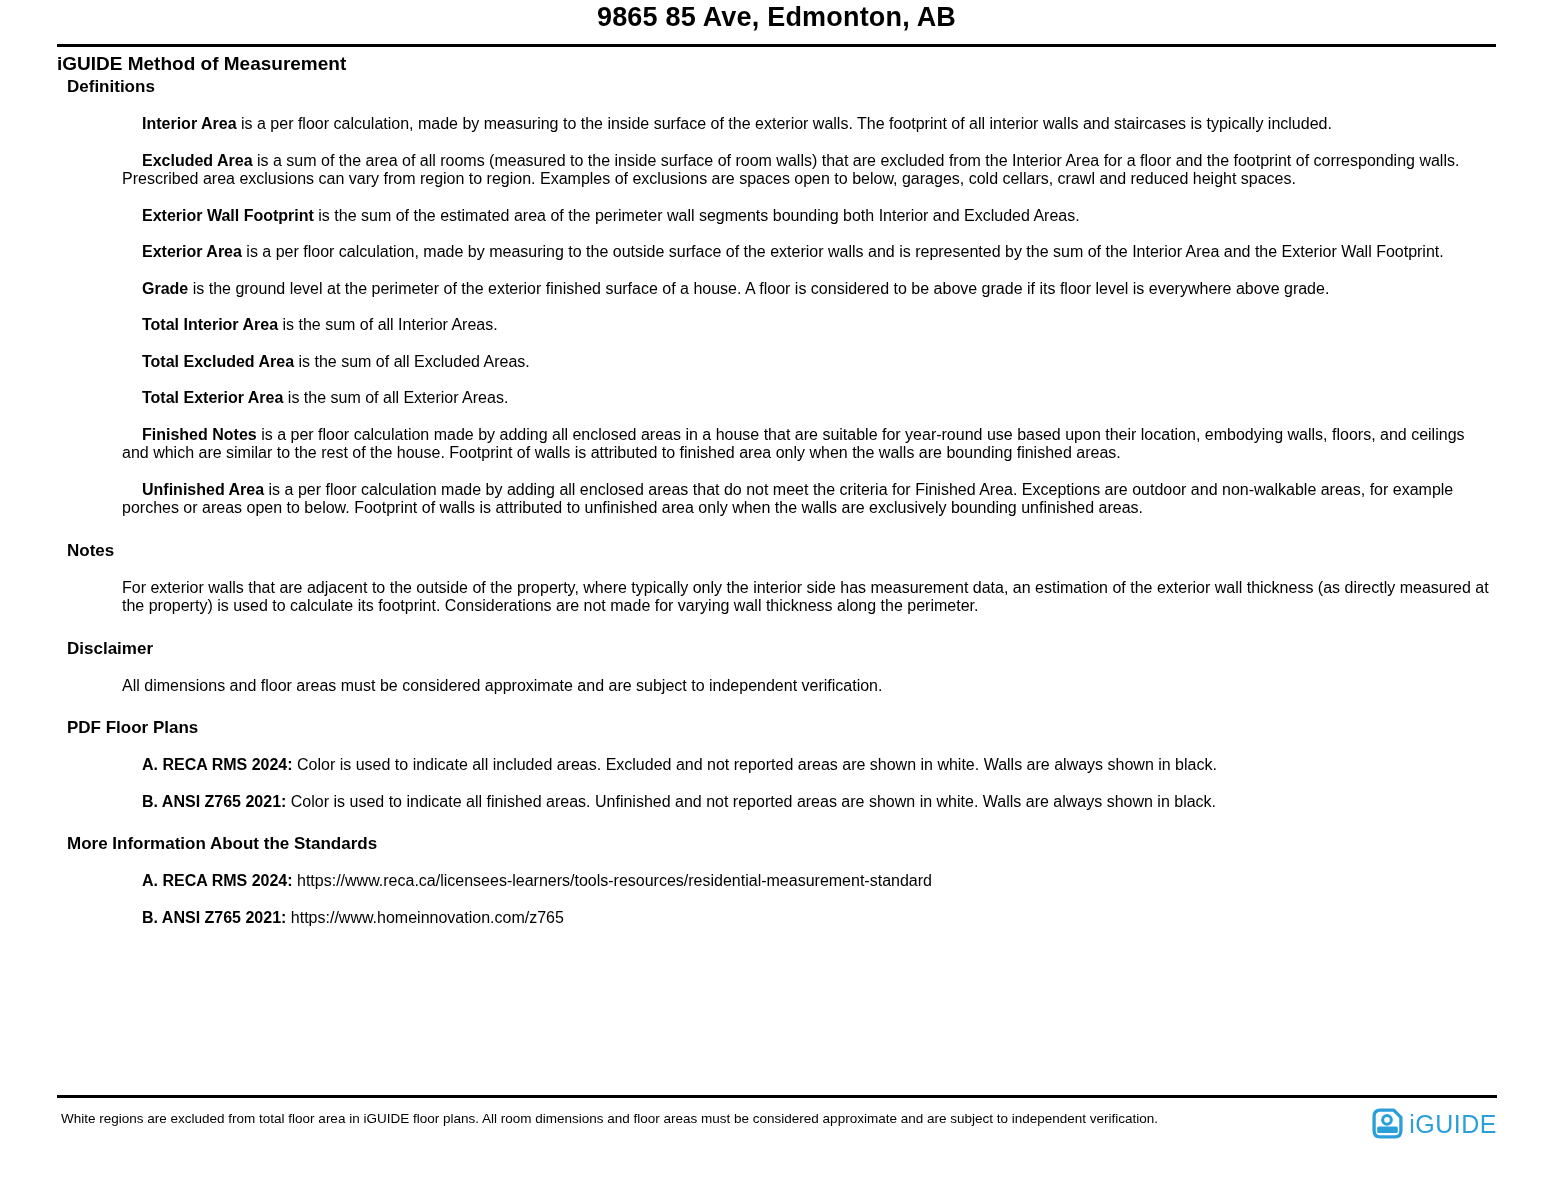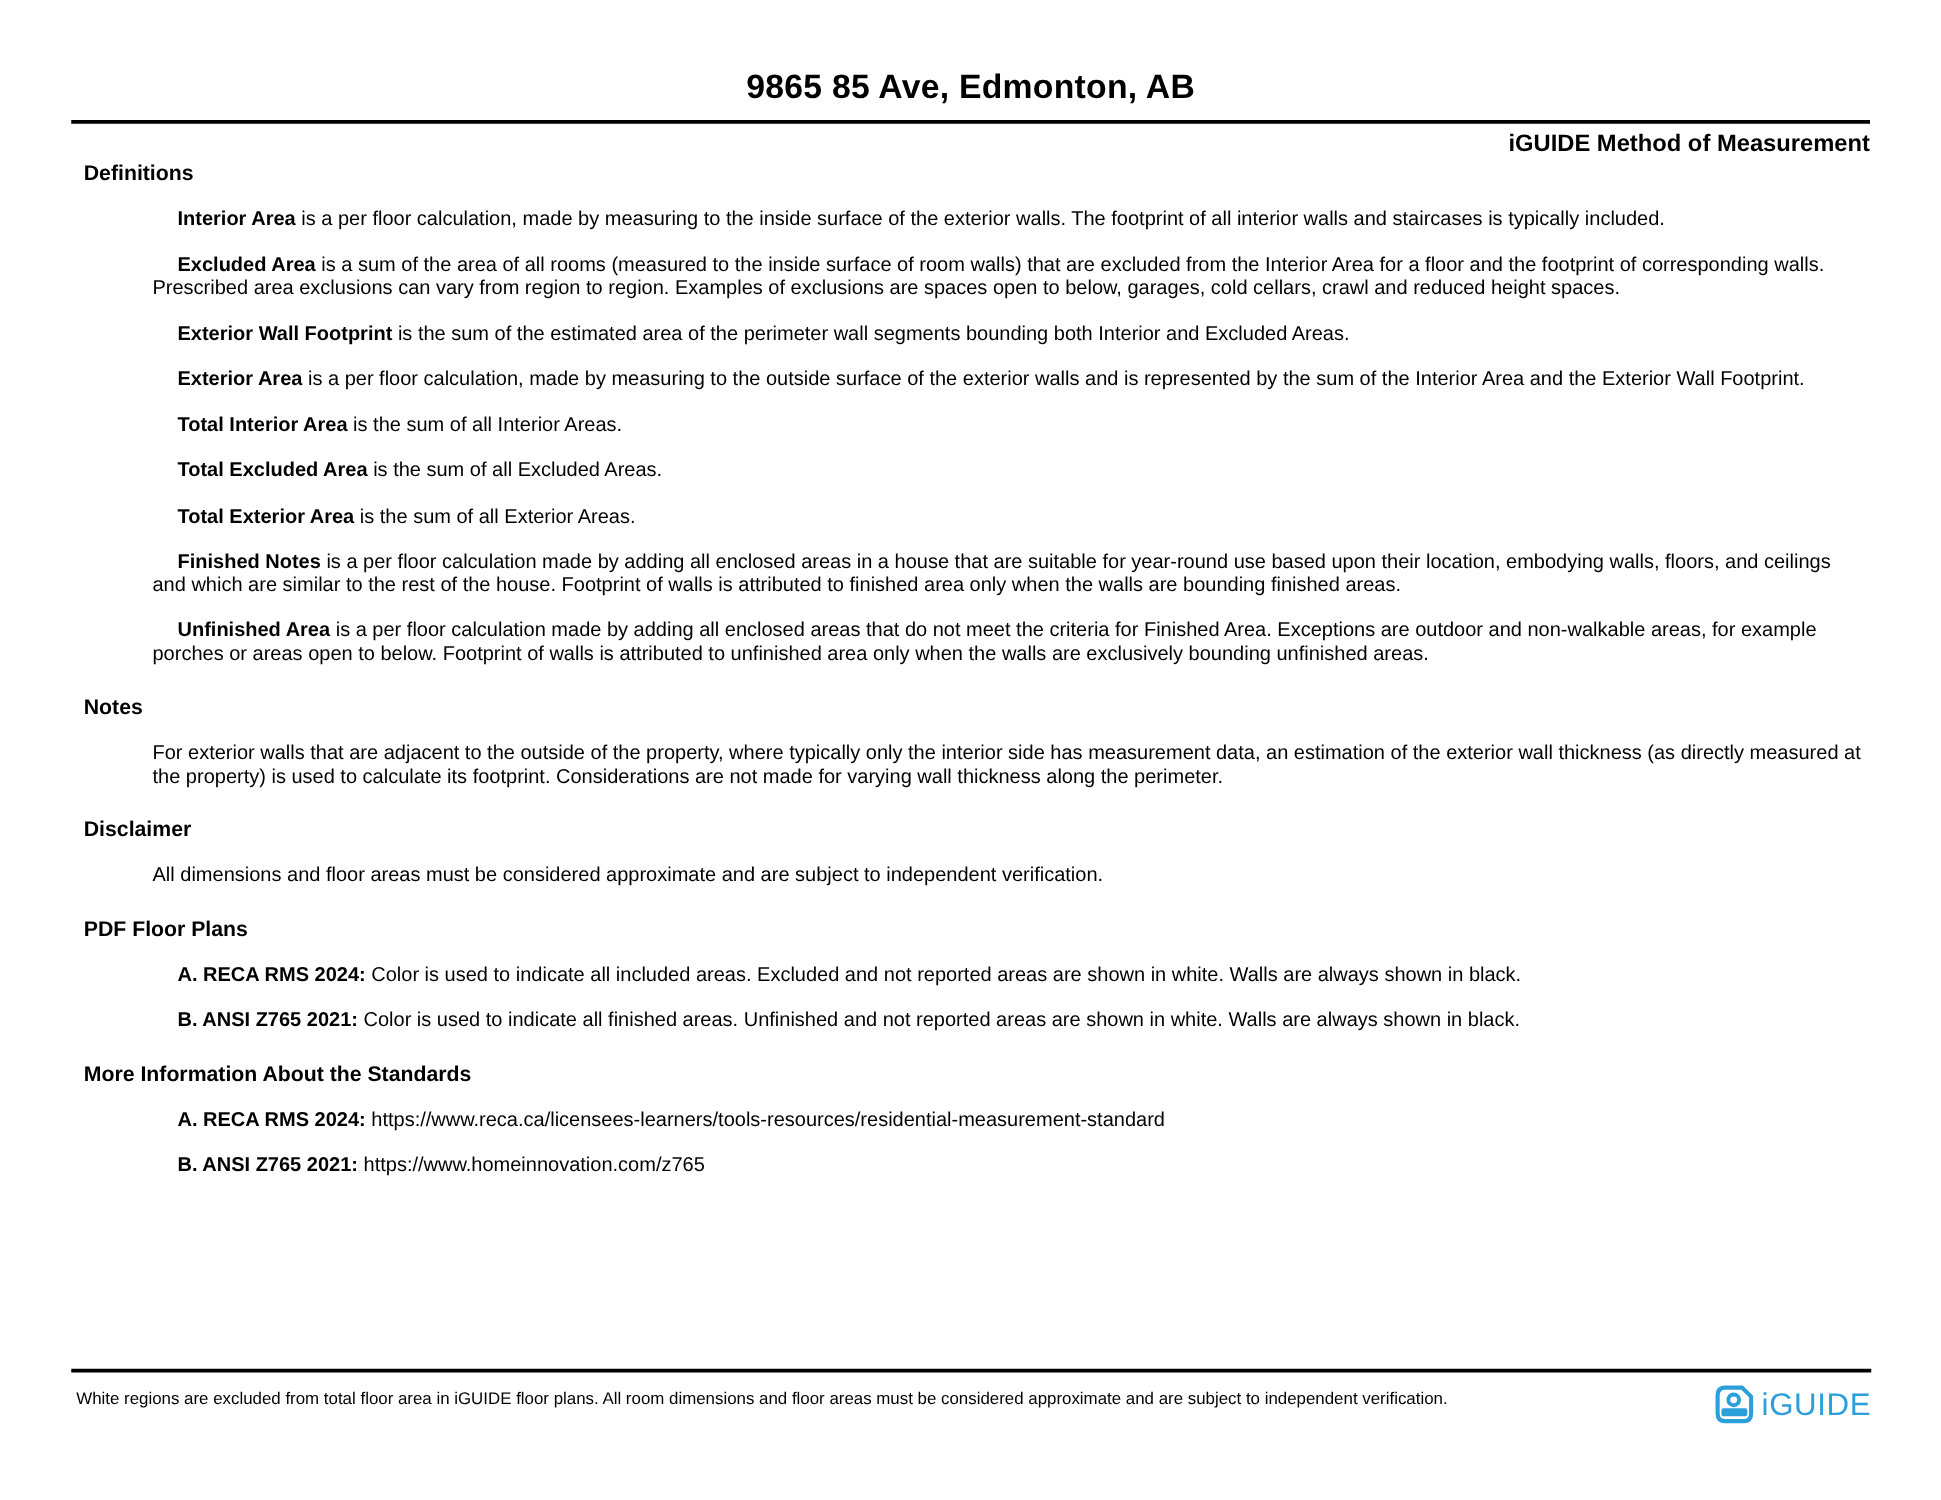--- a/index.html
+++ b/index.html
@@ -7,29 +7,29 @@
   html, body { margin: 0; padding: 0; }
   body {
     width: 1553px; height: 1200px;
     background: #ffffff; color: #000000;
     font-family: "Liberation Sans", "DejaVu Sans", sans-serif;
     overflow: hidden;
   }
   .page { width: 1553px; height: 1200px; padding: 0 57px; position: relative; }
 
   .doc-title {
-    margin: 0; padding-top: 52px;
+    margin: 0; 
     font-size: 27px; line-height: 34px; font-weight: bold;
     text-align: center; letter-spacing: 0.2px;
   }
   .rule { border: none; border-top: 3px solid #000; margin: 10px 0 0 0; }
   .doc-subtitle {
     margin: 6px 0 0 0;
     font-size: 19px; line-height: 22px; font-weight: bold;
-    text-align: right;
+    text-align: left;
   }
 
   .section-heading {
     margin: 23px 0 0 10px;
     font-size: 17px; line-height: 20px; font-weight: bold;
   }
   .section-heading.first { margin-top: 2px; }
 
   .para {
     margin: 18px 0 0 65px;
@@ -62,20 +62,21 @@
   <hr class="rule">
   <h2 class="doc-subtitle">iGUIDE Method of Measurement</h2>
 
   <section>
     <h3 class="section-heading first">Definitions</h3>
 
     <p class="para"><b>Interior Area</b> <span>is a per floor calculation, made by measuring to the inside surface of the exterior walls. The footprint of all interior walls and staircases is typically included.</span></p>
     <p class="para"><b>Excluded Area</b> <span>is a sum of the area of all rooms (measured to the inside surface of room walls) that are excluded from the Interior Area for a floor and the footprint of corresponding walls. Prescribed area exclusions can vary from region to region. Examples of exclusions are spaces open to below, garages, cold cellars, crawl and reduced height spaces.</span></p>
     <p class="para"><b>Exterior Wall Footprint</b> <span>is the sum of the estimated area of the perimeter wall segments bounding both Interior and Excluded Areas.</span></p>
     <p class="para"><b>Exterior Area</b> <span>is a per floor calculation, made by measuring to the outside surface of the exterior walls and is represented by the sum of the Interior Area and the Exterior Wall Footprint.</span></p>
+    <p class="para"><b>Grade</b> <span>is the ground level at the perimeter of the exterior finished surface of a house. A floor is considered to be above grade if its floor level is everywhere above grade.</span></p>
     <p class="para"><b>Total Interior Area</b> <span>is the sum of all Interior Areas.</span></p>
     <p class="para"><b>Total Excluded Area</b> <span>is the sum of all Excluded Areas.</span></p>
     <p class="para"><b>Total Exterior Area</b> <span>is the sum of all Exterior Areas.</span></p>
     <p class="para"><b>Finished Notes</b> <span>is a per floor calculation made by adding all enclosed areas in a house that are suitable for year-round use based upon their location, embodying walls, floors, and ceilings and which are similar to the rest of the house. Footprint of walls is attributed to finished area only when the walls are bounding finished areas.</span></p>
     <p class="para"><b>Unfinished Area</b> <span>is a per floor calculation made by adding all enclosed areas that do not meet the criteria for Finished Area. Exceptions are outdoor and non-walkable areas, for example porches or areas open to below. Footprint of walls is attributed to unfinished area only when the walls are exclusively bounding unfinished areas.</span></p>
   </section>
 
   <section>
     <h3 class="section-heading">Notes</h3>
     <p class="para">For exterior walls that are adjacent to the outside of the property, where typically only the interior side has measurement data, an estimation of the exterior wall thickness (as directly measured at the property) is used to calculate its footprint. Considerations are not made for varying wall thickness along the perimeter.</p>

